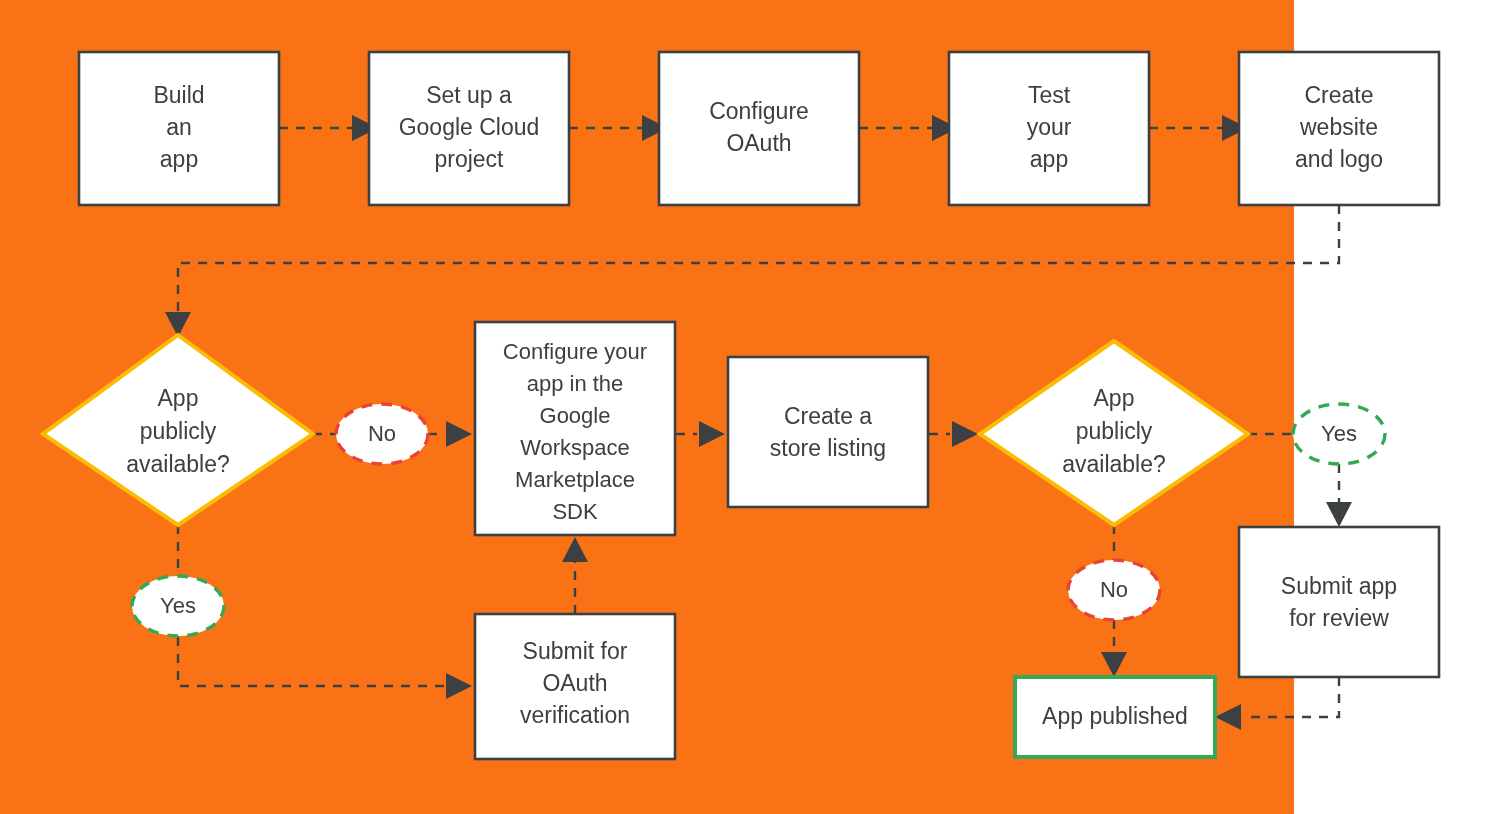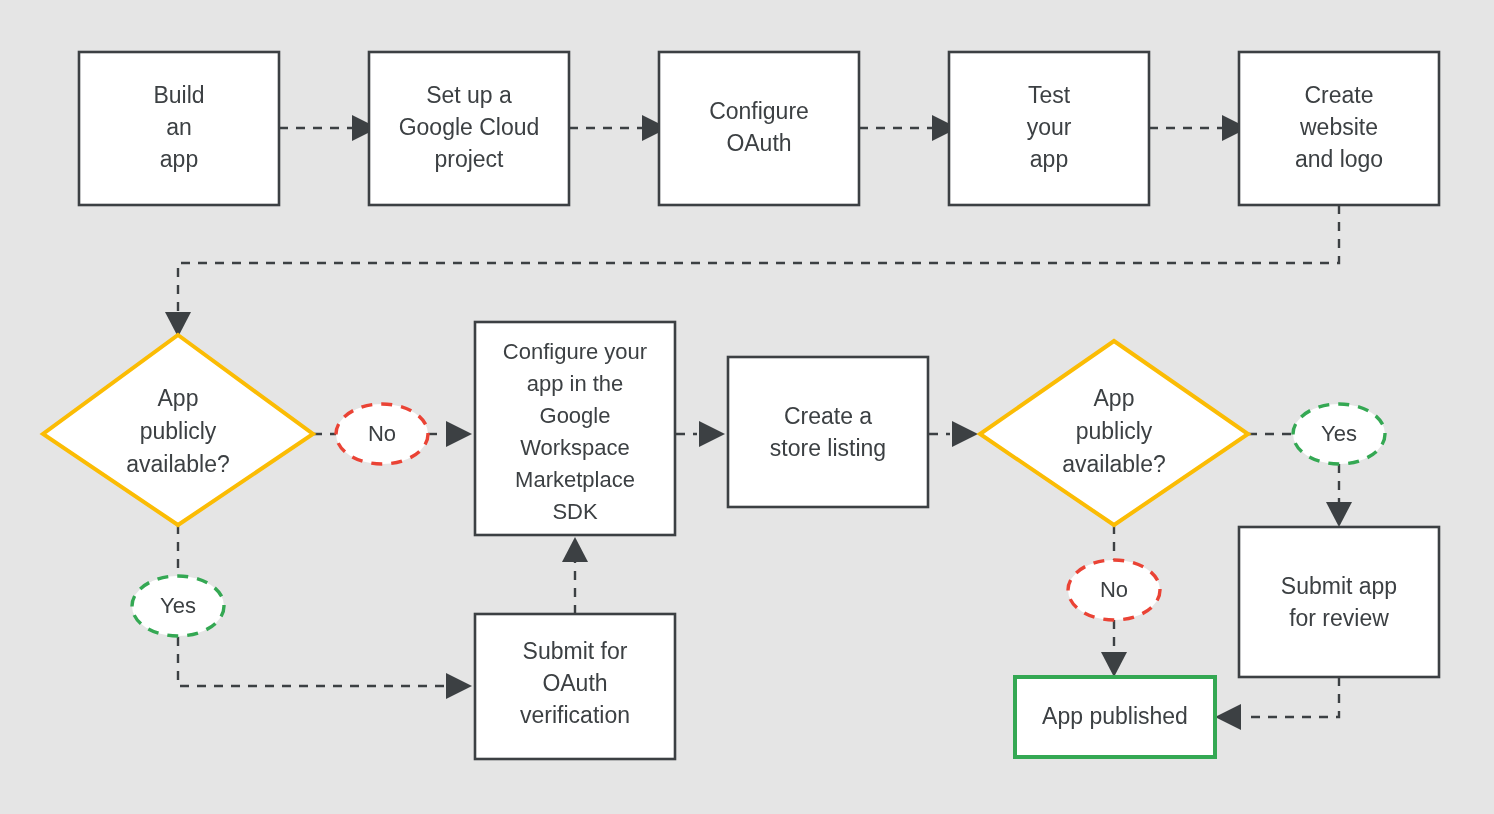--- a/index.html
+++ b/index.html
@@ -9,23 +9,23 @@
     background: #ffffff;
   }
   body {
     width: 1494px;
     height: 814px;
     font-family: "Liberation Sans", sans-serif;
     overflow: hidden;
   }
   #flowchart-root {
     position: relative;
-    width: 1494px;
+    width: 1294px;
     height: 814px;
-    background: #e5e5e5;
+    background: #f97316;
   }
   svg#flow-svg {
     display: block;
     width: 1494px;
     height: 814px;
   }
   .node-text {
     font-family: "Liberation Sans", sans-serif;
     font-size: 23px;
     fill: #3c4043;

